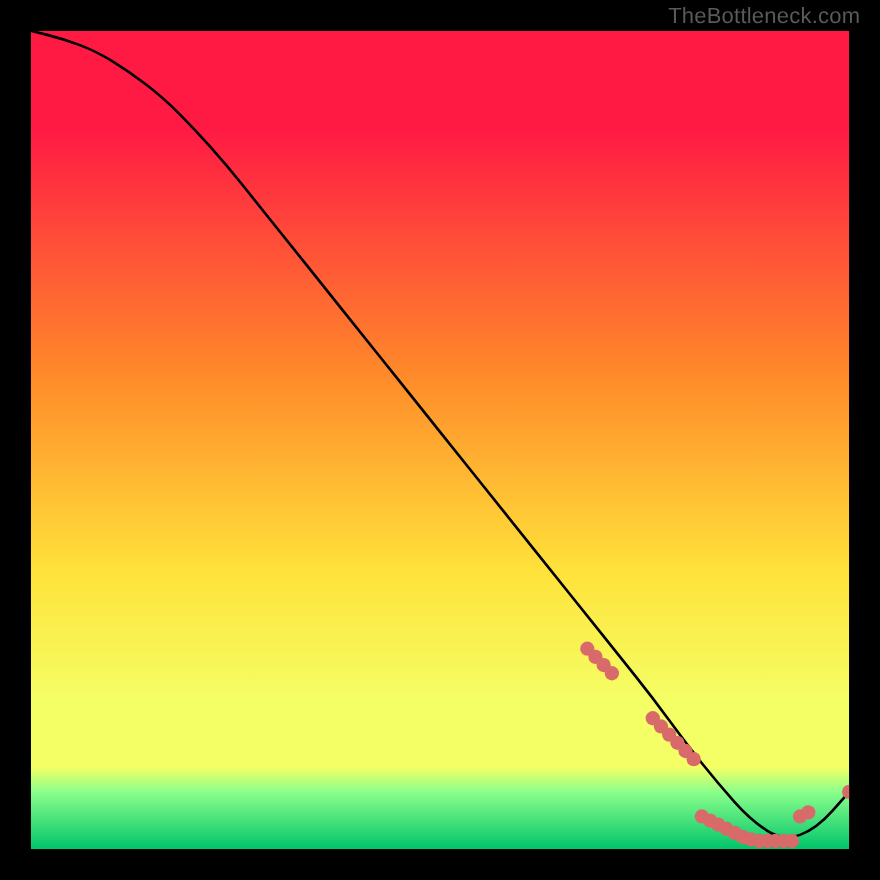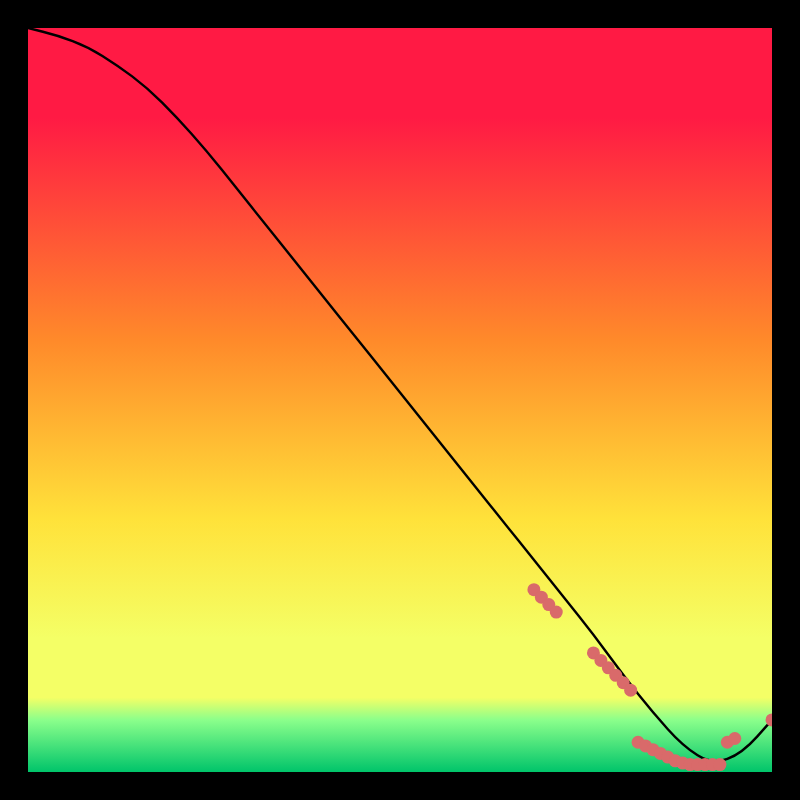--- a/index.html
+++ b/index.html
@@ -35,20 +35,21 @@
     height: 744px;
   }
   svg {
     display: block;
   }
 </style>
 </head>
 <body>
 
 <div class="container">
+  <div class="watermark">TheBottleneck.com</div>
   <div class="plot-area">
     <svg id="chart-svg" width="744" height="744" viewBox="0 0 744 744">
         <defs>
           <linearGradient id="bg-grad" x1="0" y1="0" x2="0" y2="1">
             <stop offset="0%" stop-color="#ff1a44"></stop>
             <stop offset="12%" stop-color="#ff1a44"></stop>
             <stop offset="42%" stop-color="#ff8a2a"></stop>
             <stop offset="66%" stop-color="#ffe23a"></stop>
             <stop offset="82%" stop-color="#f4ff66"></stop>
             <stop offset="90%" stop-color="#f4ff66"></stop>

